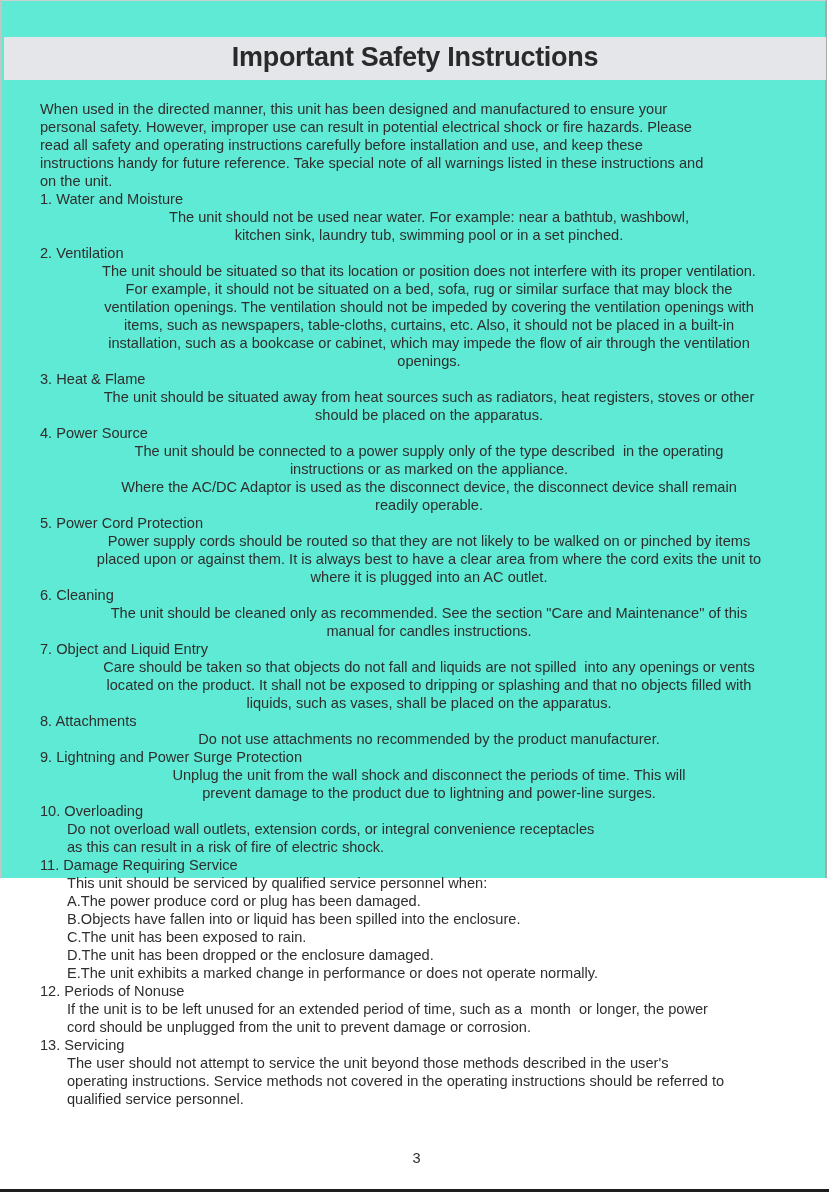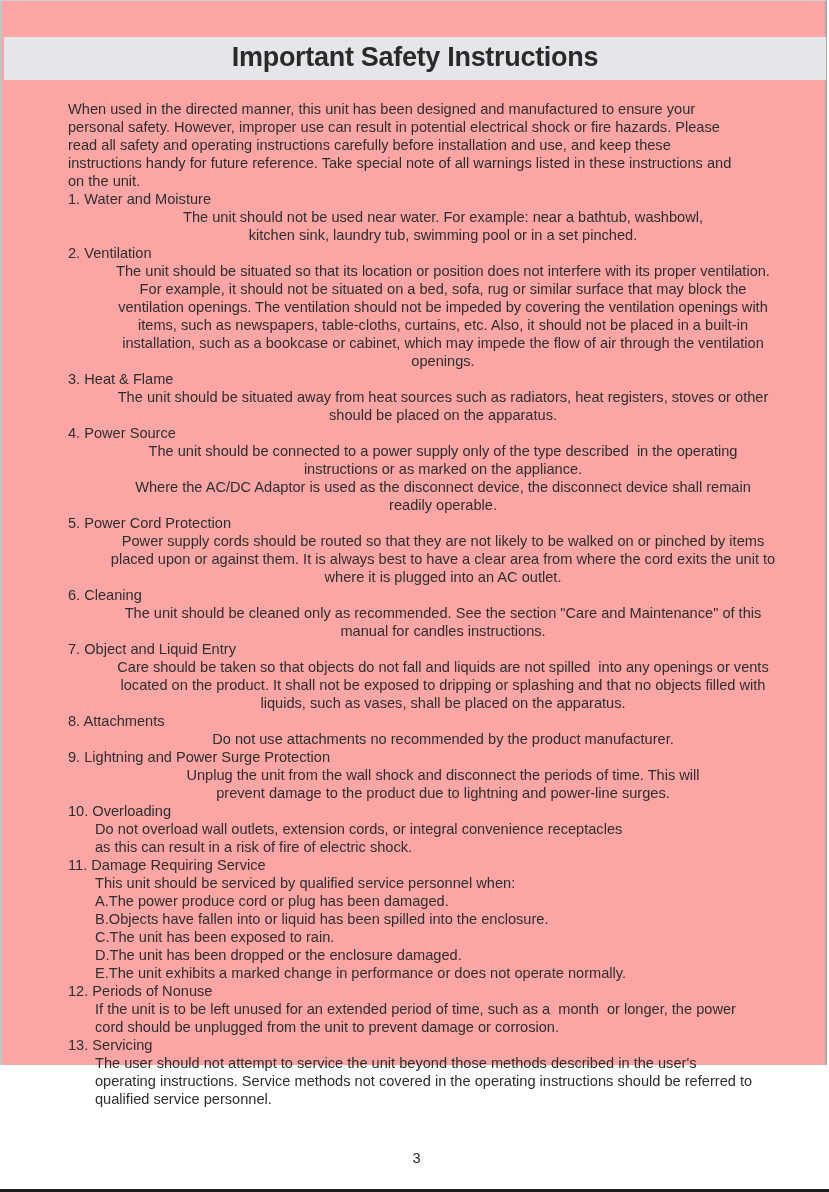--- a/index.html
+++ b/index.html
@@ -1,36 +1,36 @@
 <!DOCTYPE html>
 <html><head>
 <meta charset="utf-8">
 <style>
   html, body { margin: 0; padding: 0; background: #ffffff; }
   body { width: 829px; height: 1192px; position: relative; overflow: hidden; }
   .page {
-    position: absolute; left: 0; top: 0; width: 827px; height: 1065px;
+    position: absolute; left: 0; top: 0; width: 827px; height: 878px;
     border-left: 2px solid #c4c4c4; border-top: 1px solid #cfcfcf; border-right: 2px solid #a8a8a8;
-    box-sizing: border-box; background: #fca5a5;
+    box-sizing: border-box; background: #5eead4;
   }
   .bottom-line { position: absolute; left: 0; top: 1189px; width: 829px; height: 3px; background: #1e1e1e; }
   .title-band {
     position: absolute; left: 2px; top: 36px; width: 822px; height: 43px;
     background: #e4e6ea;
   }
   .title {
     position: absolute; left: 0; right: 0; top: 0; height: 43px; line-height: 41px;
     text-align: center; font-family: "Liberation Sans", sans-serif; font-weight: bold;
     font-size: 27px; color: #2a2a2a; letter-spacing: -0.3px;
   }
   .content {
     position: absolute; left: 38px; top: 99px; width: 760px;
     font-family: "Liberation Sans", sans-serif; font-size: 14.6px; line-height: 18px; color: #2e2e2e;
   }
-  .line { white-space: pre; height: 18px; margin-left: 28px; }
+  .line { white-space: pre; height: 18px; }
   .sub { padding-left: 18px; text-align: center; }
   .sub2 { padding-left: 27px; }
   .page-number {
     position: absolute; left: 0; width: 829px; top: 1149px; text-align: center;
     font-family: "Liberation Sans", sans-serif; font-size: 14.6px; color: #2e2e2e;
   }
 </style>
 </head>
 <body>
 

